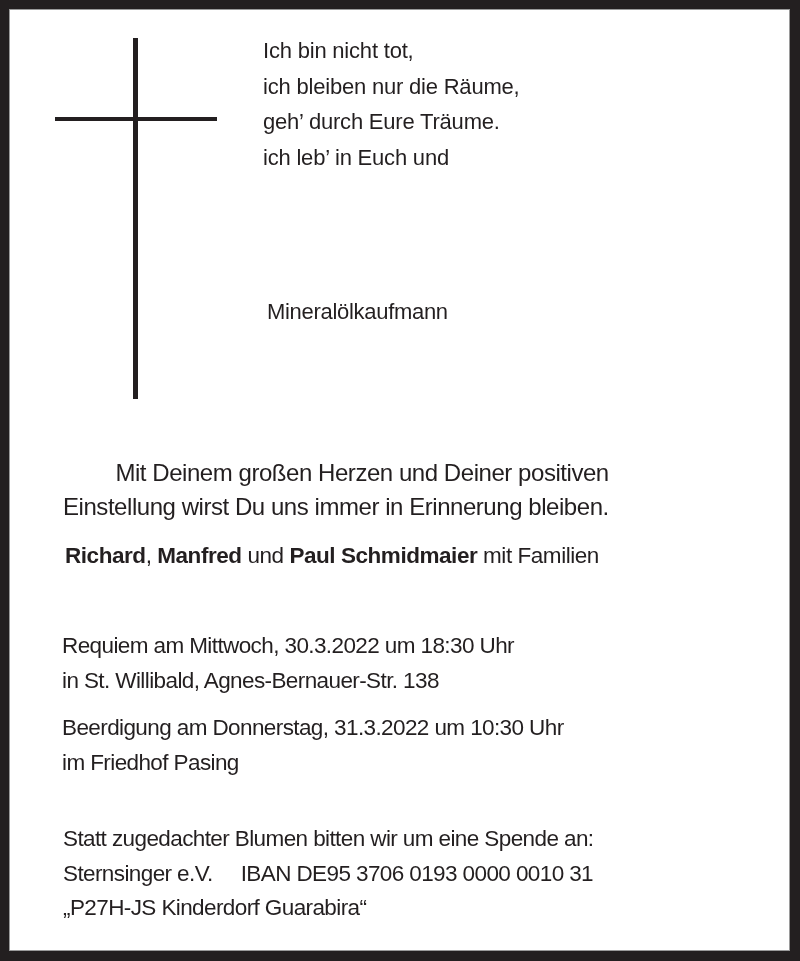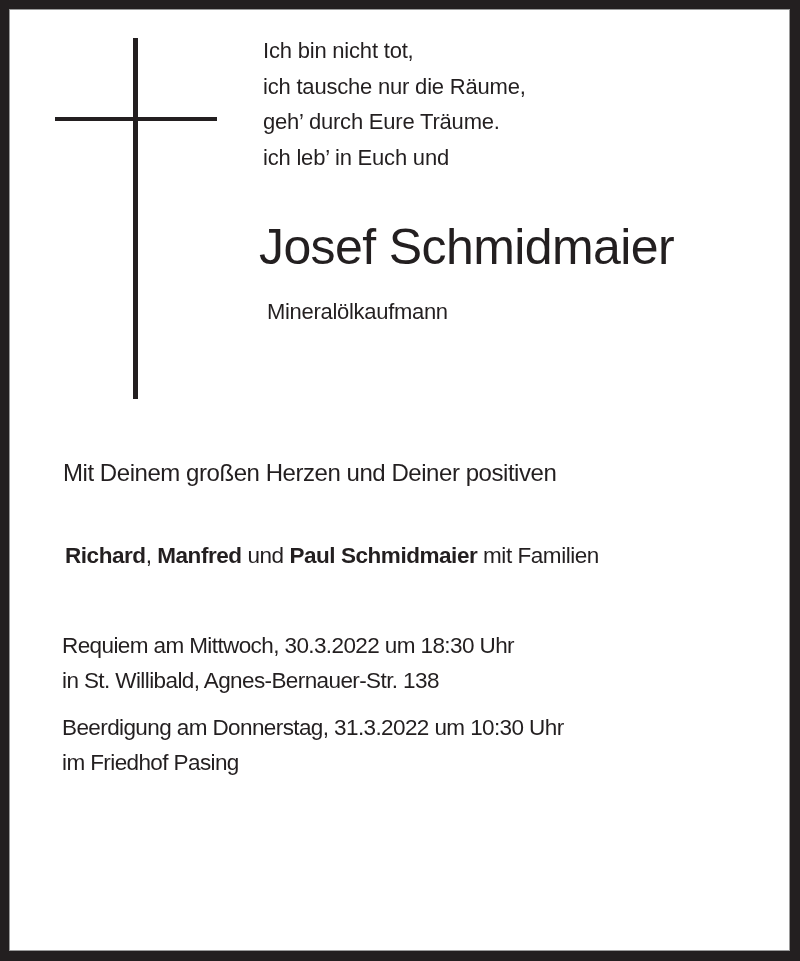--- a/index.html
+++ b/index.html
@@ -118,40 +118,45 @@
 </head>
 <body>
 
 <div class="frame">
 
   <div class="cross-v"></div>
   <div class="cross-h"></div>
 
   <div class="txt poem">
     <div>Ich bin nicht tot,</div>
-    <div>ich tausche nur die Räume,</div>
+    <div>ich bleiben nur die Räume,</div>
     <div>geh’ durch Eure Träume.</div>
     <div>ich leb’ in Euch und</div>
   </div>
 
-  <div class="txt name">Josef Schmidmaier</div>
 
   <div class="txt profession">Mineralölkaufmann</div>
 
 
   <div class="txt tribute">
     <div>Mit Deinem großen Herzen und Deiner positiven</div>
+    <div>Einstellung wirst Du uns immer in Erinnerung bleiben.</div>
   </div>
 
   <div class="txt family"><b>Richard</b><span>, </span><b>Manfred</b><span> und </span><b>Paul Schmidmaier</b><span> mit Familien</span></div>
 
   <div class="txt service">
     <div>Requiem am Mittwoch, 30.3.2022 um 18:30 Uhr</div>
     <div>in St. Willibald, Agnes-Bernauer-Str. 138</div>
   </div>
 
   <div class="txt burial">
     <div>Beerdigung am Donnerstag, 31.3.2022 um 10:30 Uhr</div>
     <div>im Friedhof Pasing</div>
   </div>
 
+  <div class="txt donation">
+    <div>Statt zugedachter Blumen bitten wir um eine Spende an:</div>
+    <div><span>Sternsinger e.V.</span><span class="iban">IBAN DE95 3706 0193 0000 0010 31</span></div>
+    <div>„P27H-JS Kinderdorf Guarabira“</div>
+  </div>
 
 </div>
 
 </body></html>

